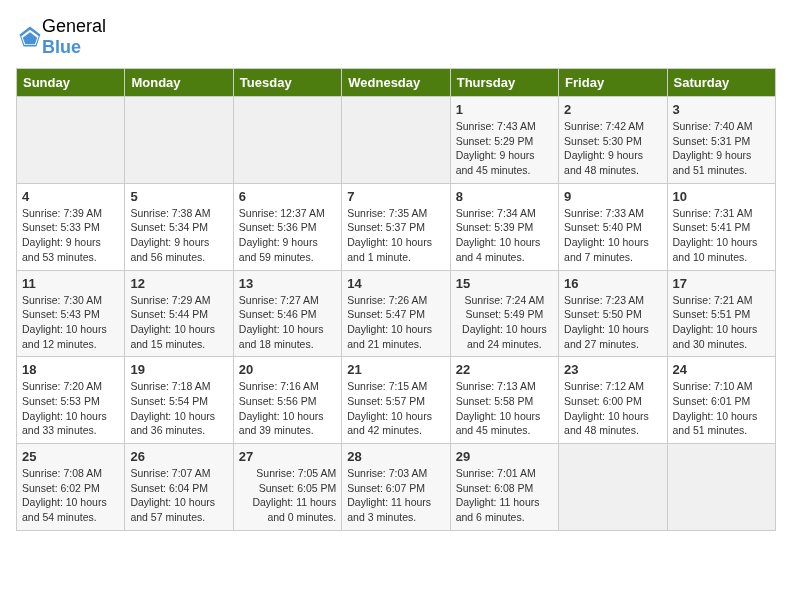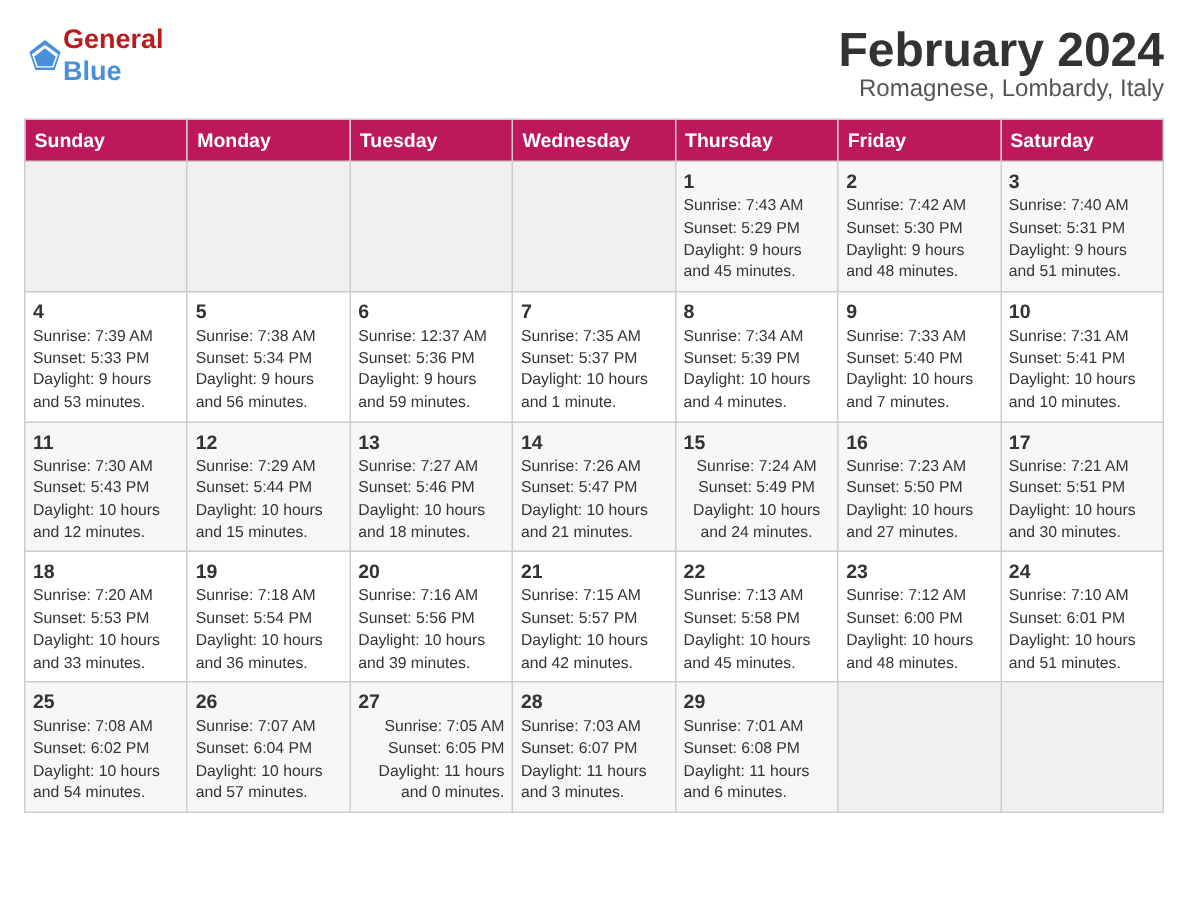--- a/index.html
+++ b/index.html
@@ -15,22 +15,22 @@
       justify-content: space-between;
       align-items: flex-start;
       margin-bottom: 10px;
     }
     .logo {
       display: flex;
       align-items: center;
     }
     .logo-text-general {
       font-size: 18px;
-      color: #b91c1c;
-      font-weight: bold;
+      color: #000000;
+      font-weight: normal;
     }
     .logo-text-blue {
       font-size: 18px;
       color: #4a90d9;
       font-weight: bold;
     }
     .logo-icon {
       width: 24px;
       height: 24px;
       margin-left: 2px;
@@ -48,21 +48,21 @@
       font-size: 16px;
       color: #555;
       font-weight: normal;
     }
     table {
       width: 100%;
       border-collapse: collapse;
       table-layout: fixed;
     }
     thead tr th {
-      background-color: #be185d;
+      background-color: #4d7c0f;
       color: #fff;
       text-align: left;
       padding: 6px 6px;
       font-size: 13px;
       font-weight: bold;
       border: 1px solid #ccc;
     }
     tbody tr td {
       vertical-align: top;
       border: 1px solid #ccc;
@@ -102,24 +102,20 @@
     <svg class="logo-icon" viewBox="0 0 30 30">
       <polygon points="15,2 28,12 23,27 7,27 2,12" fill="#4a90d9"></polygon>
       <polygon points="15,6 26,14 22,25 8,25 4,14" fill="#fff"></polygon>
       <polygon points="15,9 24,16 21,24 9,24 6,16" fill="#4a90d9"></polygon>
     </svg>
     <div>
       <span class="logo-text-general">General</span><br>
       <span class="logo-text-blue">Blue</span>
     </div>
   </div>
-  <div class="title-block">
-    <h1>February 2024</h1>
-    <h2>Romagnese, Lombardy, Italy</h2>
-  </div>
 </div>
 
 <table>
   <thead>
     <tr>
     <th>Sunday</th>
         <th>Monday</th>
         <th>Tuesday</th>
         <th>Wednesday</th>
         <th>Thursday</th>

